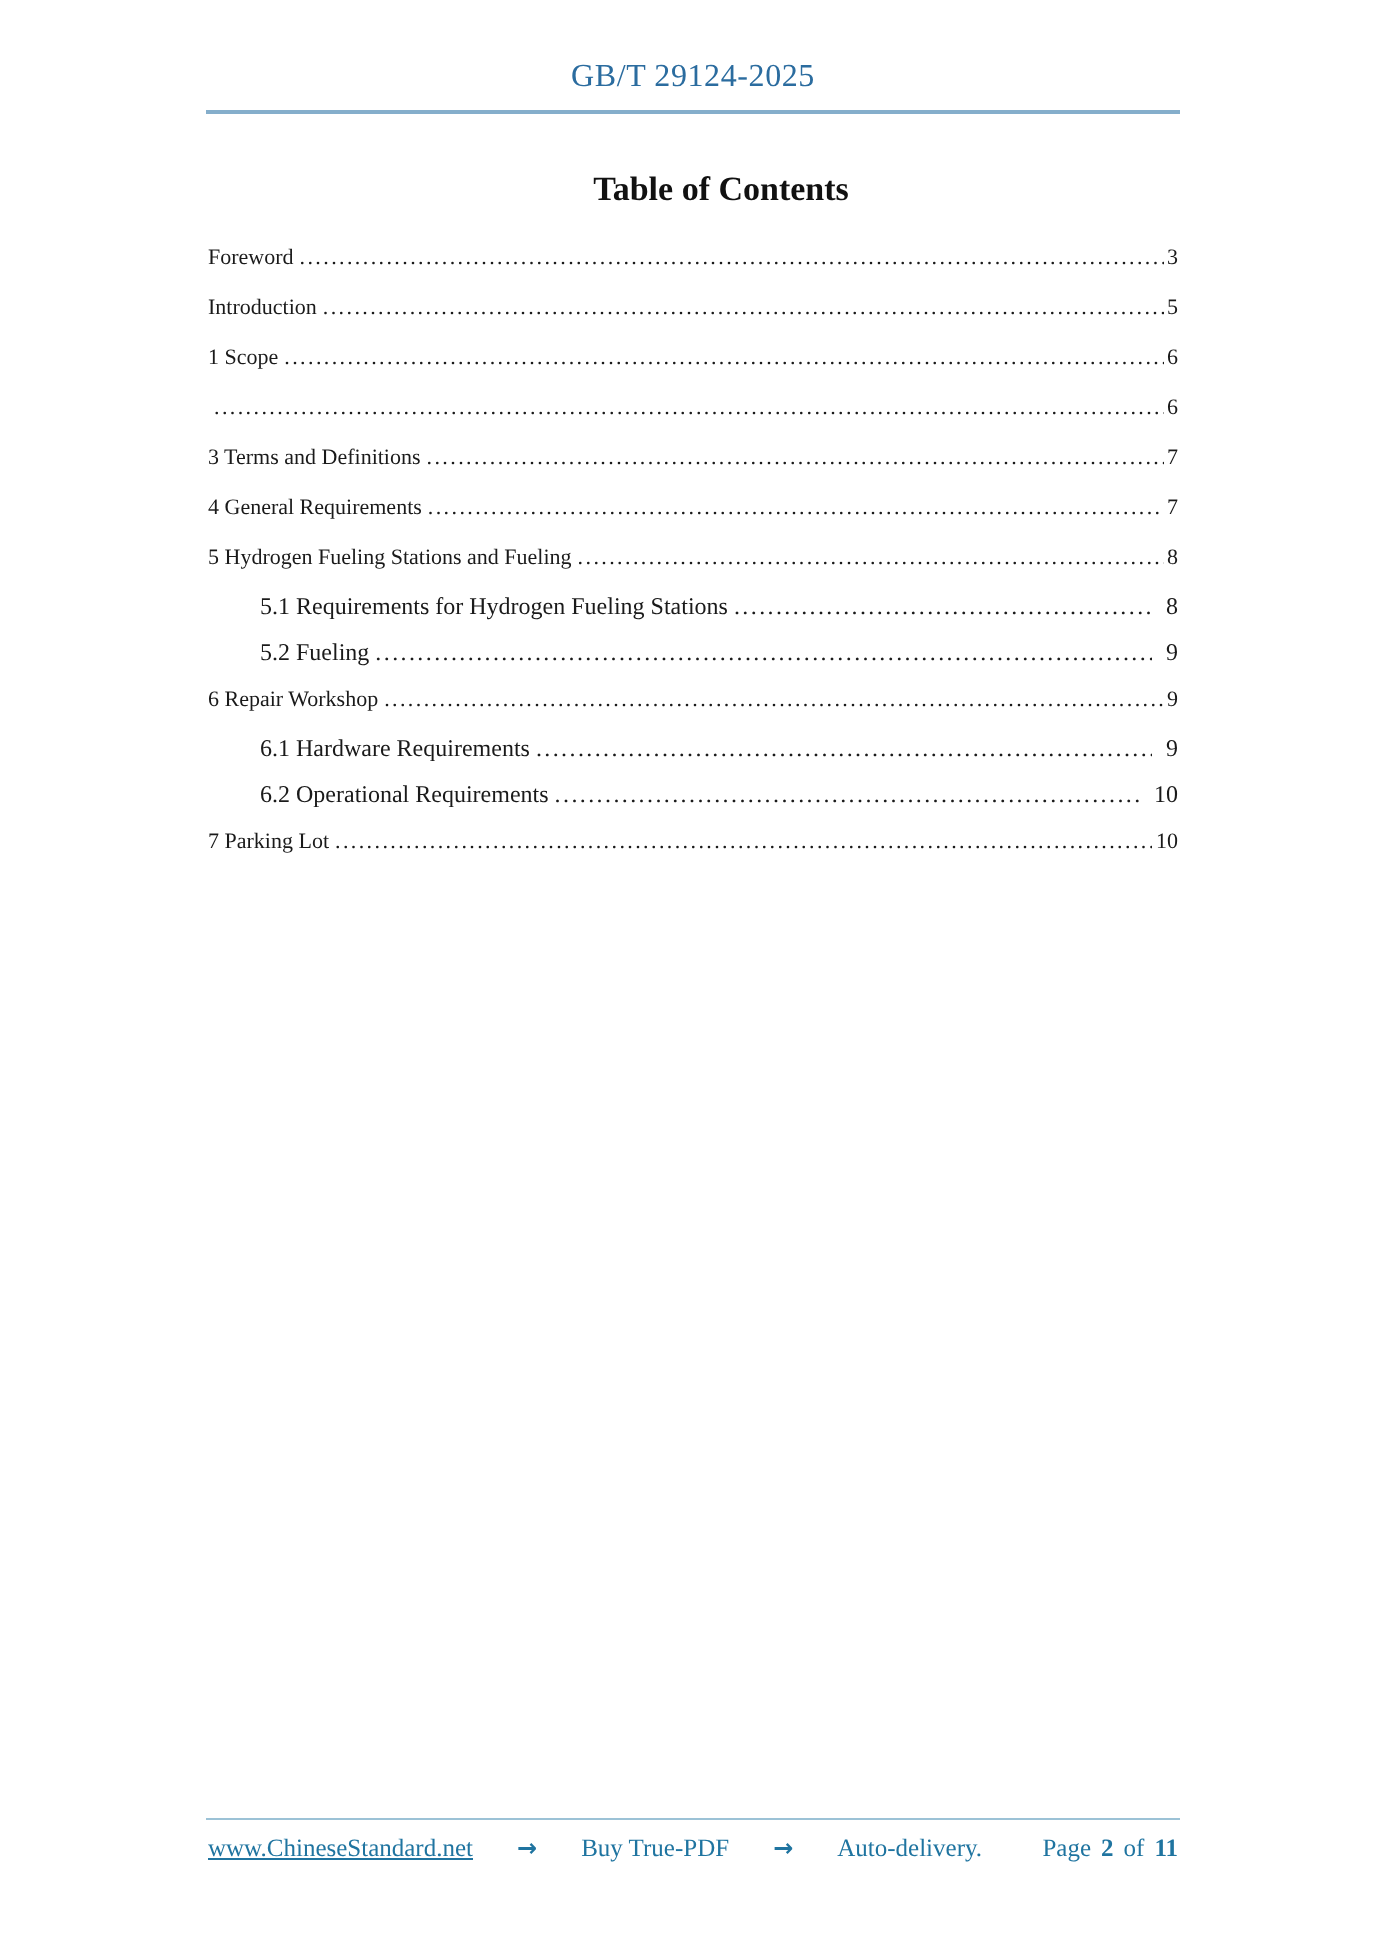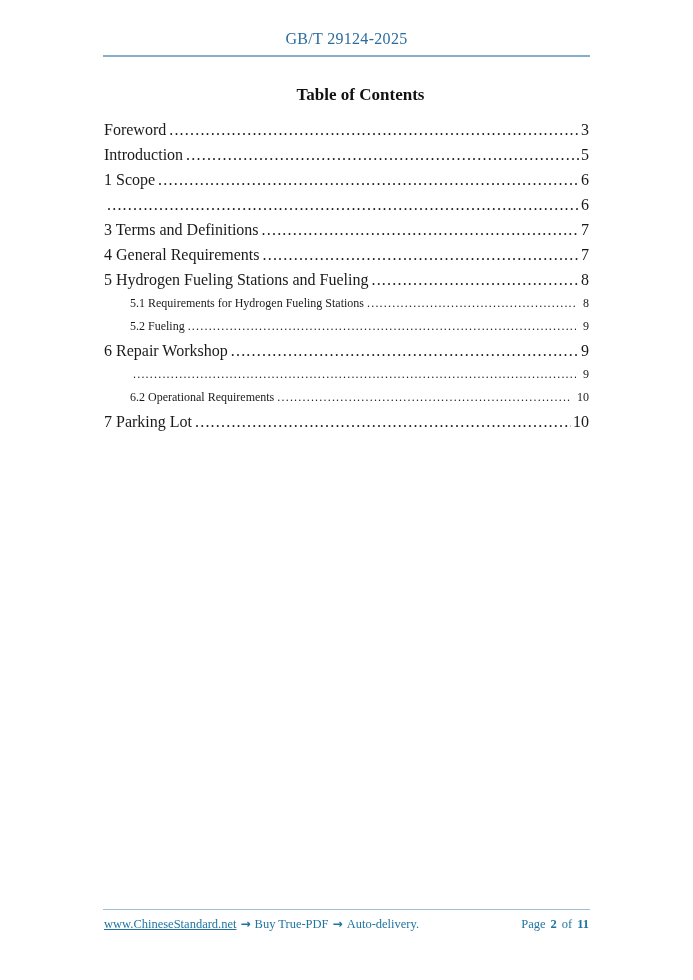--- a/index.html
+++ b/index.html
@@ -37,21 +37,21 @@
   }
   
   .toc-list {
     position: absolute; top: 117px; left: 104px; right: 104px;
   }
   .toc-row {
     display: flex;
     align-items: baseline;
     height: 25px;
     line-height: 25px;
-    font-size: 16px;
+    font-size: 11px;
     color: #1a1a1a;
     white-space: nowrap;
   }
   .toc-row.sub {
     height: 23px;
     line-height: 23px;
     font-size: 12px;
     padding-left: 26px;
   }
   .toc-label { flex: 0 0 auto; }
@@ -73,21 +73,21 @@
     border-top: 1.5px solid #9cc2d6;
   }
   .doc-footer {
     position: absolute; top: 917px; left: 104px; right: 104px;
     display: flex;
     justify-content: space-between;
     align-items: baseline;
     font-size: 12.5px;
     color: #1f74a0;
   }
-  .footer-left { display: flex; align-items: baseline; gap: 4px; }
+  .footer-left { display: flex; align-items: baseline; gap: 22px; }
   .footer-link { text-decoration: underline; color: #1f74a0; cursor: pointer; }
   .footer-arrow { font-weight: bold; font-family: "DejaVu Sans", sans-serif; font-size: 12px; }
   .footer-right { display: flex; align-items: center; gap: 5px; }
   .footer-page-num { font-weight: bold; }
 </style>
 </head>
 <body>
 
 <div class="page">
 
@@ -151,20 +151,21 @@
       <span class="toc-page">9</span>
     </div>
 
     <div class="toc-row">
       <span class="toc-label">6 Repair Workshop</span>
       <span class="toc-dots"></span>
       <span class="toc-page">9</span>
     </div>
 
     <div class="toc-row sub">
+      <span class="toc-label">6.1 Hardware Requirements</span>
       <span class="toc-dots"></span>
       <span class="toc-page">9</span>
     </div>
 
     <div class="toc-row sub">
       <span class="toc-label">6.2 Operational Requirements</span>
       <span class="toc-dots"></span>
       <span class="toc-page">10</span>
     </div>
 

